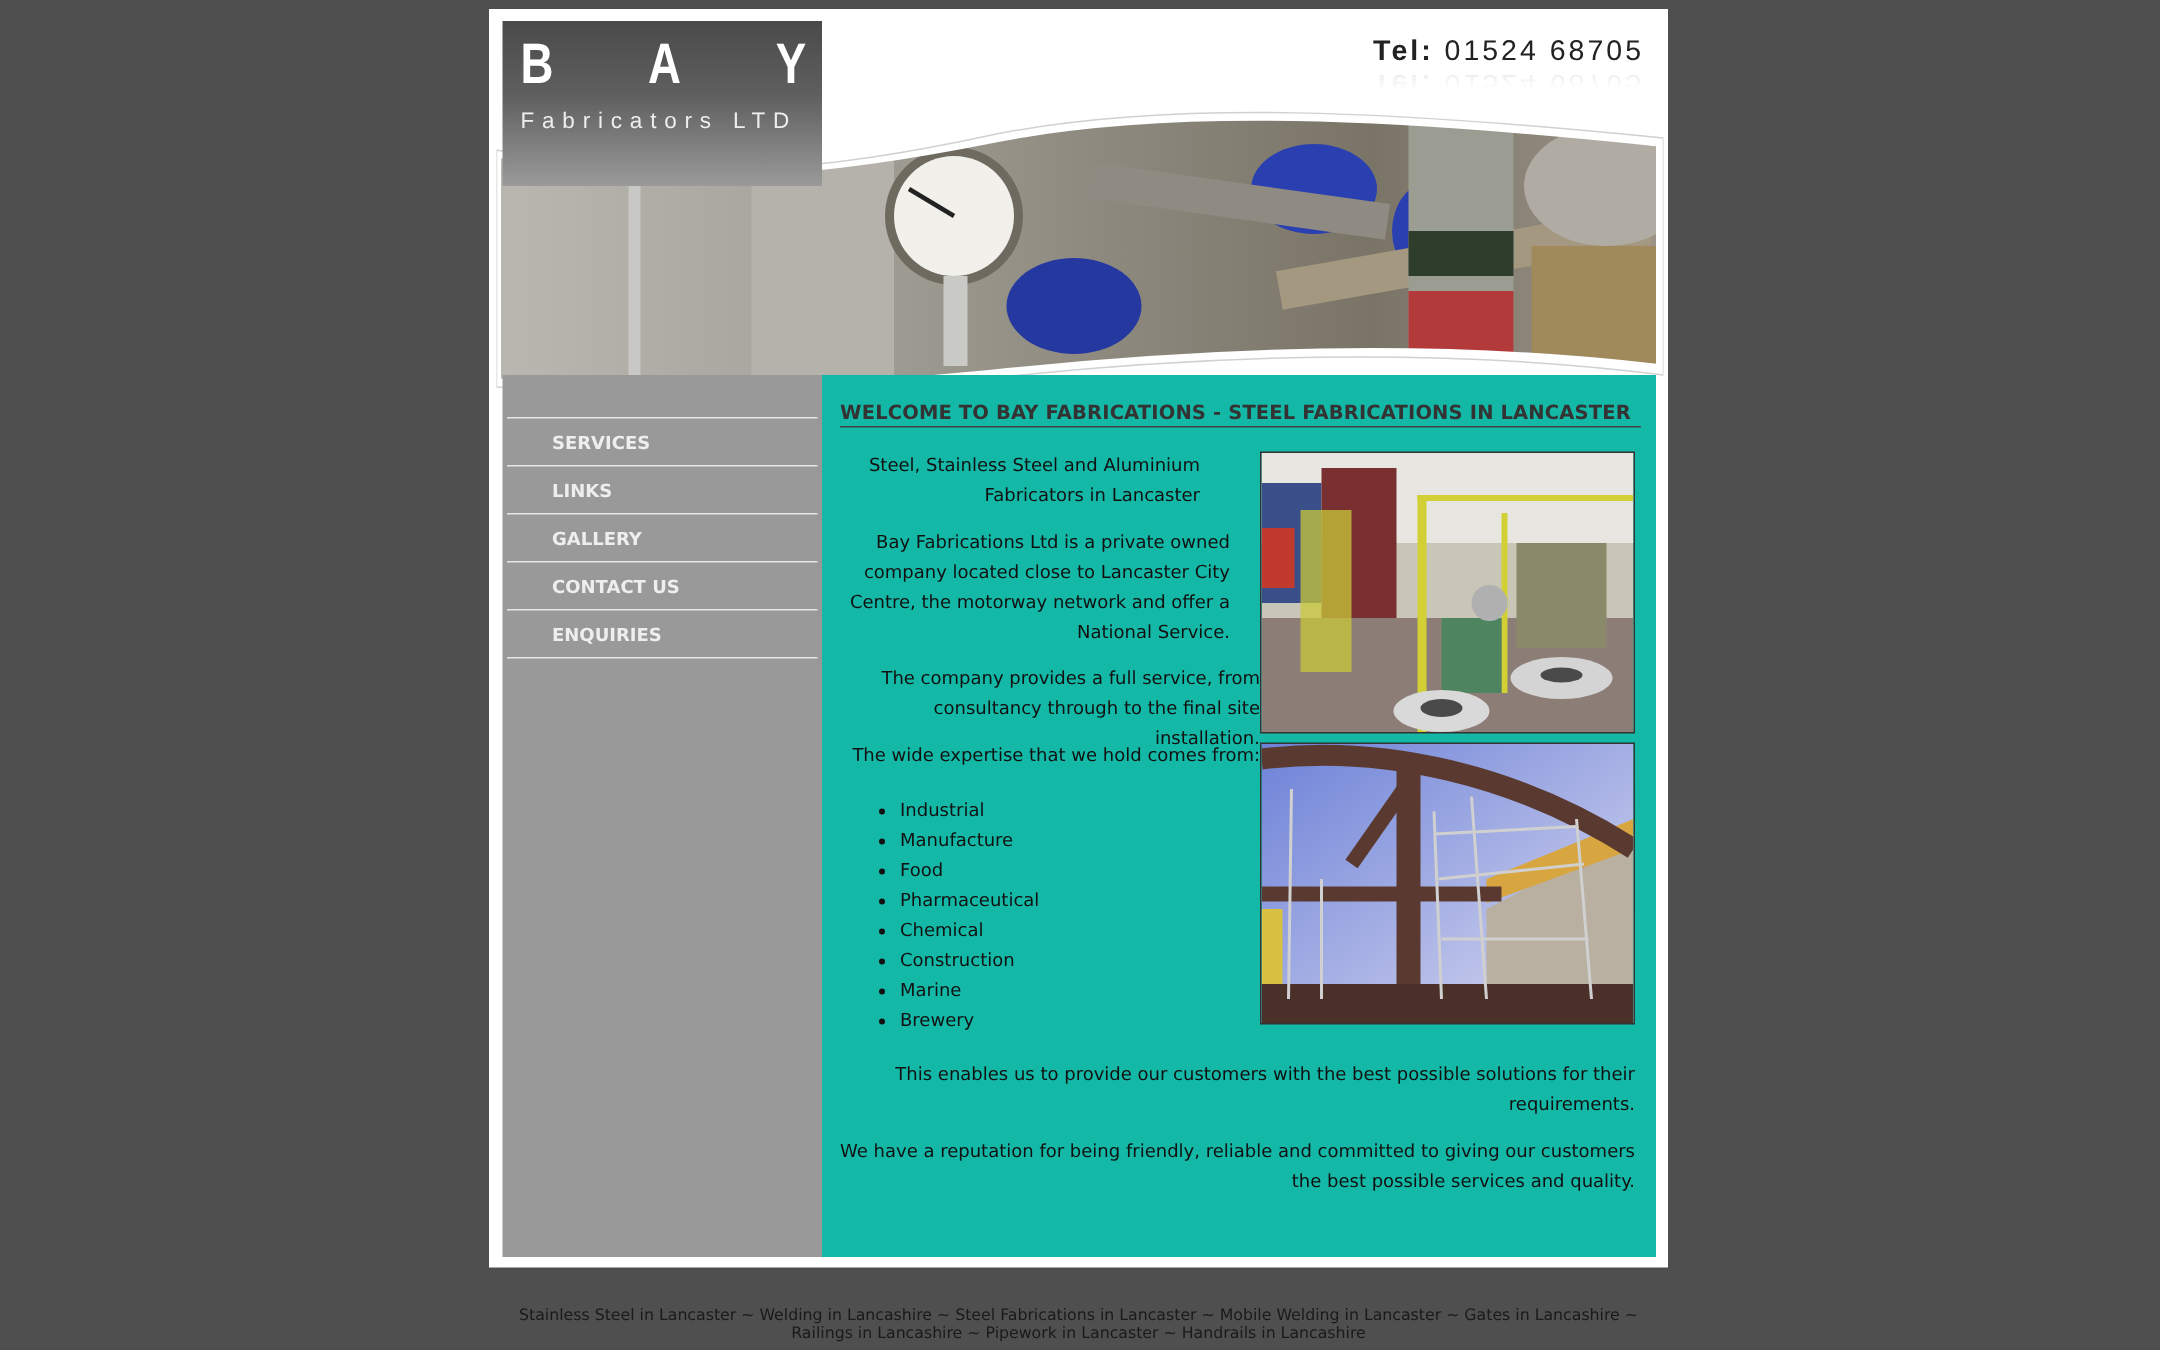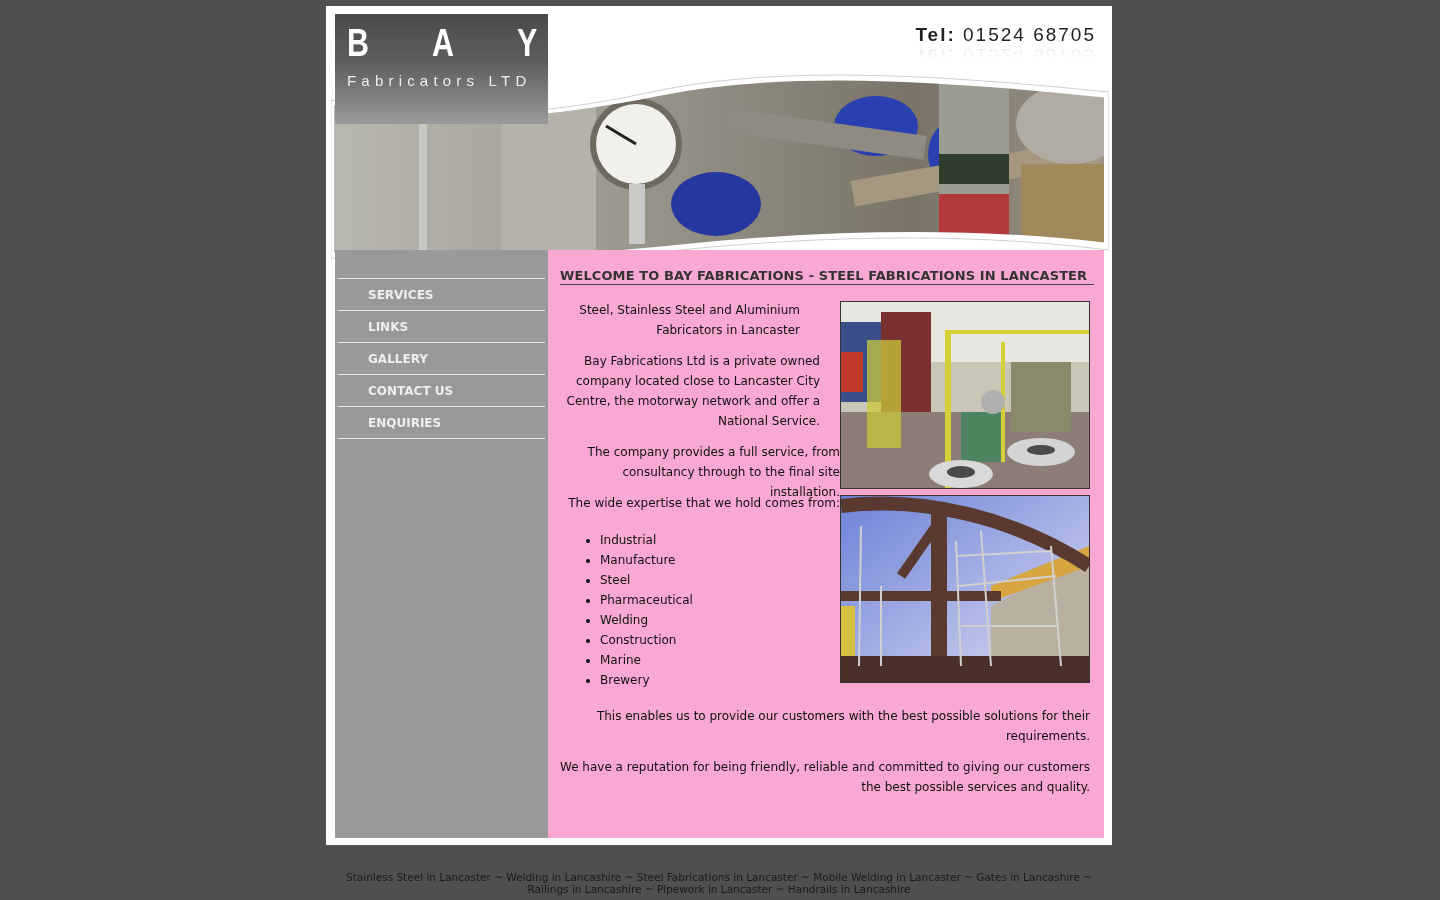--- a/index.html
+++ b/index.html
@@ -53,21 +53,21 @@
   #nav { position:absolute; left:3px; top:28px; width:207px; margin:0; padding:0; list-style:none; border-top:1px solid #e6e6e6; }
   #nav li {
     height:31px; border-bottom:1px solid #e6e6e6;
     display:flex; align-items:center; padding-left:30px;
     font-family:"DejaVu Sans", sans-serif; font-weight:bold; font-size:12px;
     color:#eeeeee; cursor:pointer;
   }
   
   #content {
     position:absolute; left:222px; top:244px; width:556px; height:588px;
-    background:#f9a8d4;
+    background:#14b8a6;
   }
   #page-title {
     position:absolute; left:12px; top:18px; width:534px;
     font-weight:bold; font-size:13px; color:#333;
     border-bottom:1px solid #444; padding-bottom:1px; letter-spacing:0.1px;
   }
   .para {
     position:absolute; left:12px; font-size:12px; line-height:20px; color:#111; margin:0;text-align:right;
   }
   #expertise {
@@ -157,23 +157,23 @@
     <div id="page-title">WELCOME TO BAY FABRICATIONS - STEEL FABRICATIONS IN LANCASTER</div>
 
     <p class="para" style="top:50px; width:240px;">Steel, Stainless Steel and Aluminium Fabricators in Lancaster</p>
     <p class="para" style="top:101px; width:260px;">Bay Fabrications Ltd is a private owned company located close to Lancaster City Centre, the motorway network and offer a National Service.</p>
     <p class="para" style="top:243px; width:280px;">The wide expertise that we hold comes from:</p>
     <p class="para" style="top:192px; width:280px;">The company provides a full service, from consultancy through to the final site installation.</p>
 
     <ul id="expertise">
       <li>Industrial</li>
       <li>Manufacture</li>
-      <li>Steel</li>
+      <li>Food</li>
       <li>Pharmaceutical</li>
-      <li>Welding</li>
+      <li>Chemical</li>
       <li>Construction</li>
       <li>Marine</li>
       <li>Brewery</li>
     </ul>
 
     <p class="para" style="top:456px; width:530px;">This enables us to provide our customers with the best possible solutions for their requirements.</p>
     <p class="para" style="top:507px; width:530px;">We have a reputation for being friendly, reliable and committed to giving our customers the best possible services and quality.</p>
 
     <div class="photo" style="top:51px;" title="Factory floor with yellow safety fencing and steel coils">
       <svg width="248" height="186" viewBox="0 0 248 186">

